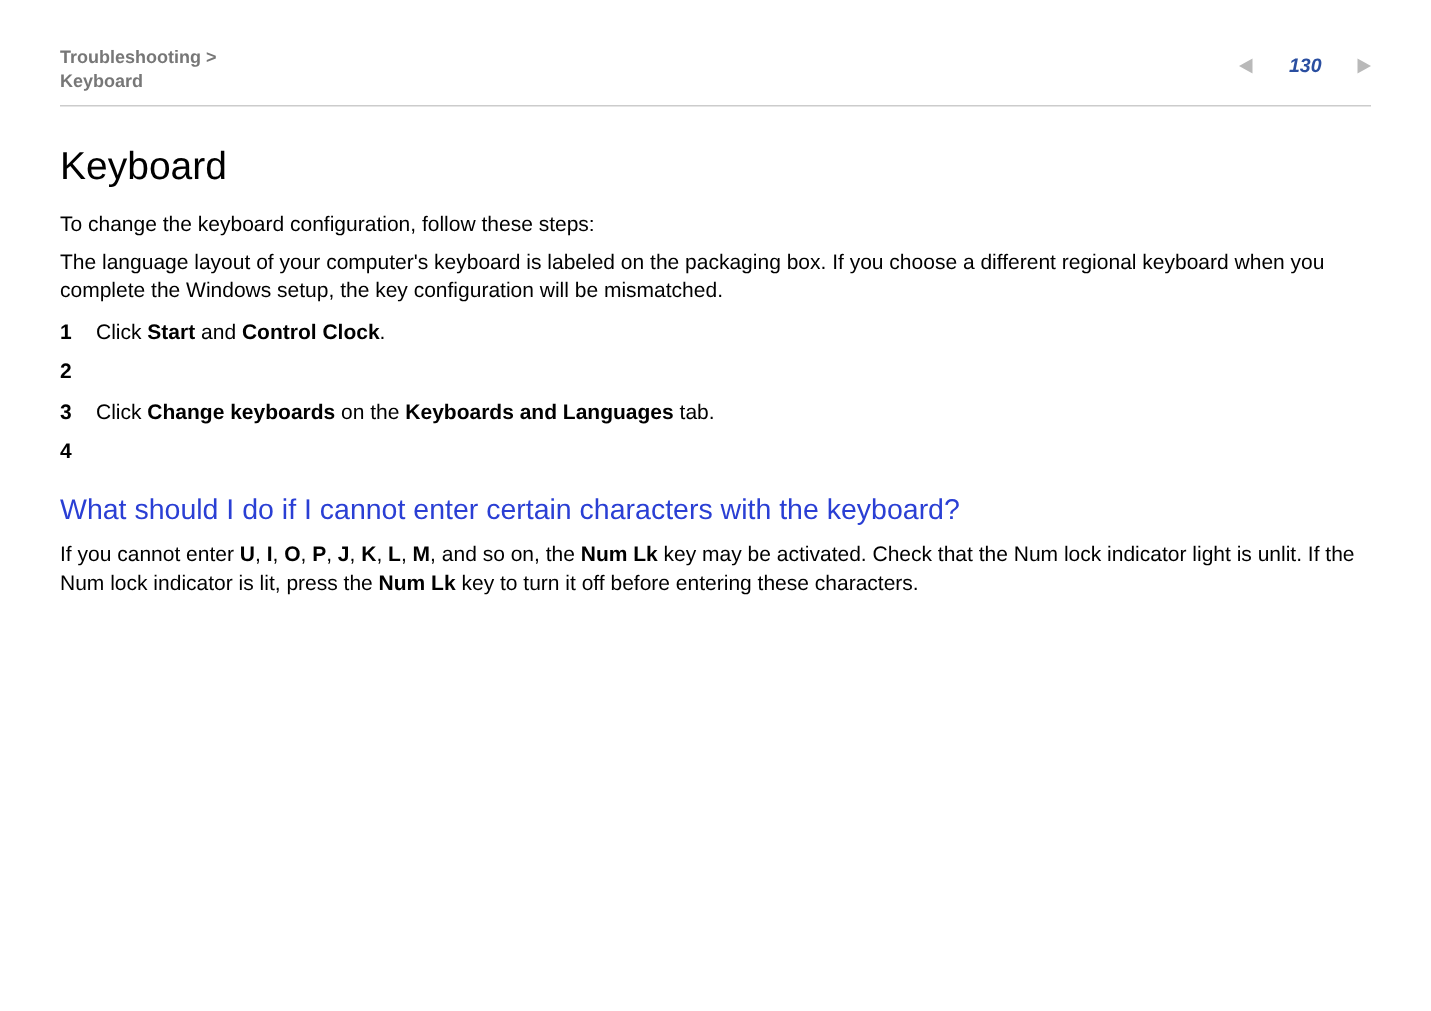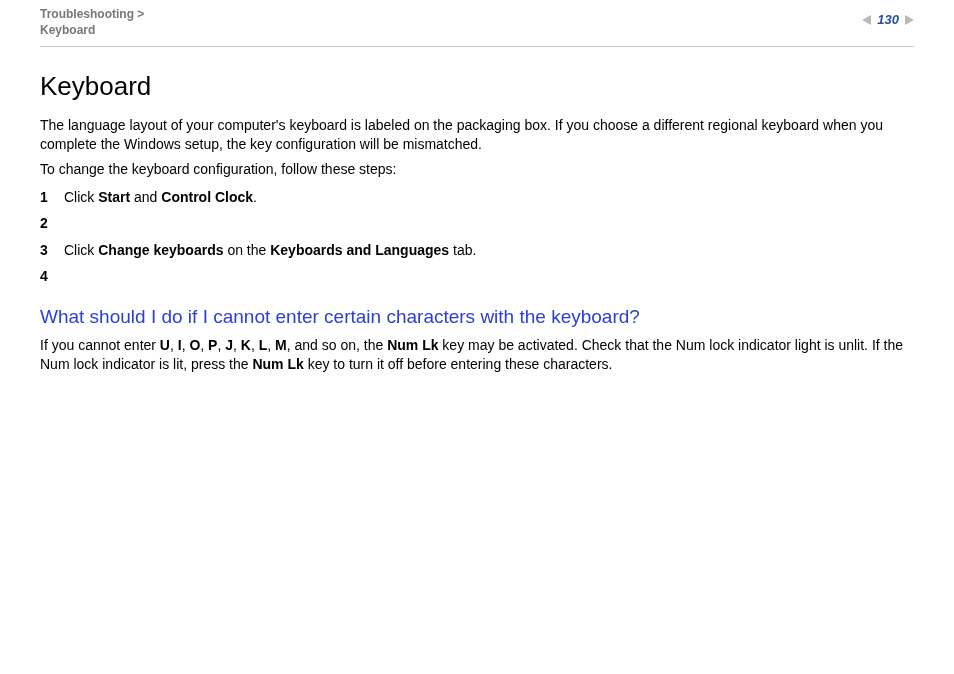--- a/index.html
+++ b/index.html
@@ -6,21 +6,21 @@
     margin: 0;
     padding: 0;
     font-family: Arial, Helvetica, sans-serif;
     background: #fff;
     color: #000;
   }
   .page {
     width: 954px;
     height: 674px;
     box-sizing: border-box;
-    padding: 6px 40px 20px 40px;
+    padding: 30px 40px 20px 40px;
     position: relative;
   }
   .header {
     display: flex;
     justify-content: space-between;
     align-items: flex-start;
     border-bottom: 1px solid #ccc;
     padding-bottom: 8px;
     margin-bottom: 24px;
   }
@@ -29,21 +29,21 @@
     font-weight: bold;
     color: #777;
     line-height: 1.35;
   }
   .breadcrumb .sep {
     font-weight: bold;
   }
   .page-nav {
     display: flex;
     align-items: center;
-    gap: 6px;
+    gap: 24px;
     margin-top: 6px;
   }
   .page-number {
     font-size: 13px;
     font-weight: bold;
     font-style: italic;
     color: #2a4ea0;
   }
   .tri {
     display: inline-block;
@@ -106,22 +106,22 @@
     <div class="page-nav">
       <span class="tri tri-left"></span>
       <span class="page-number">130</span>
       <span class="tri tri-right"></span>
     </div>
   </div>
 
   <h1 class="title">Keyboard</h1>
 
 
+  <p class="body">To change the keyboard configuration, follow these steps:</p>
   <p class="body">The language layout of your computer's keyboard is labeled on the packaging box. If you choose a different regional keyboard when you complete the Windows setup, the key configuration will be mismatched.</p>
-  <p class="body">To change the keyboard configuration, follow these steps:</p>
 
   <ol class="steps">
     <li>
       <span class="num">1</span>
       <span><span>Click </span><span class="b">Start</span><span> and </span><span class="b">Control Clock</span><span>.</span></span>
     </li>
     <li>
       <span class="num">2</span>
     </li>
     <li>

